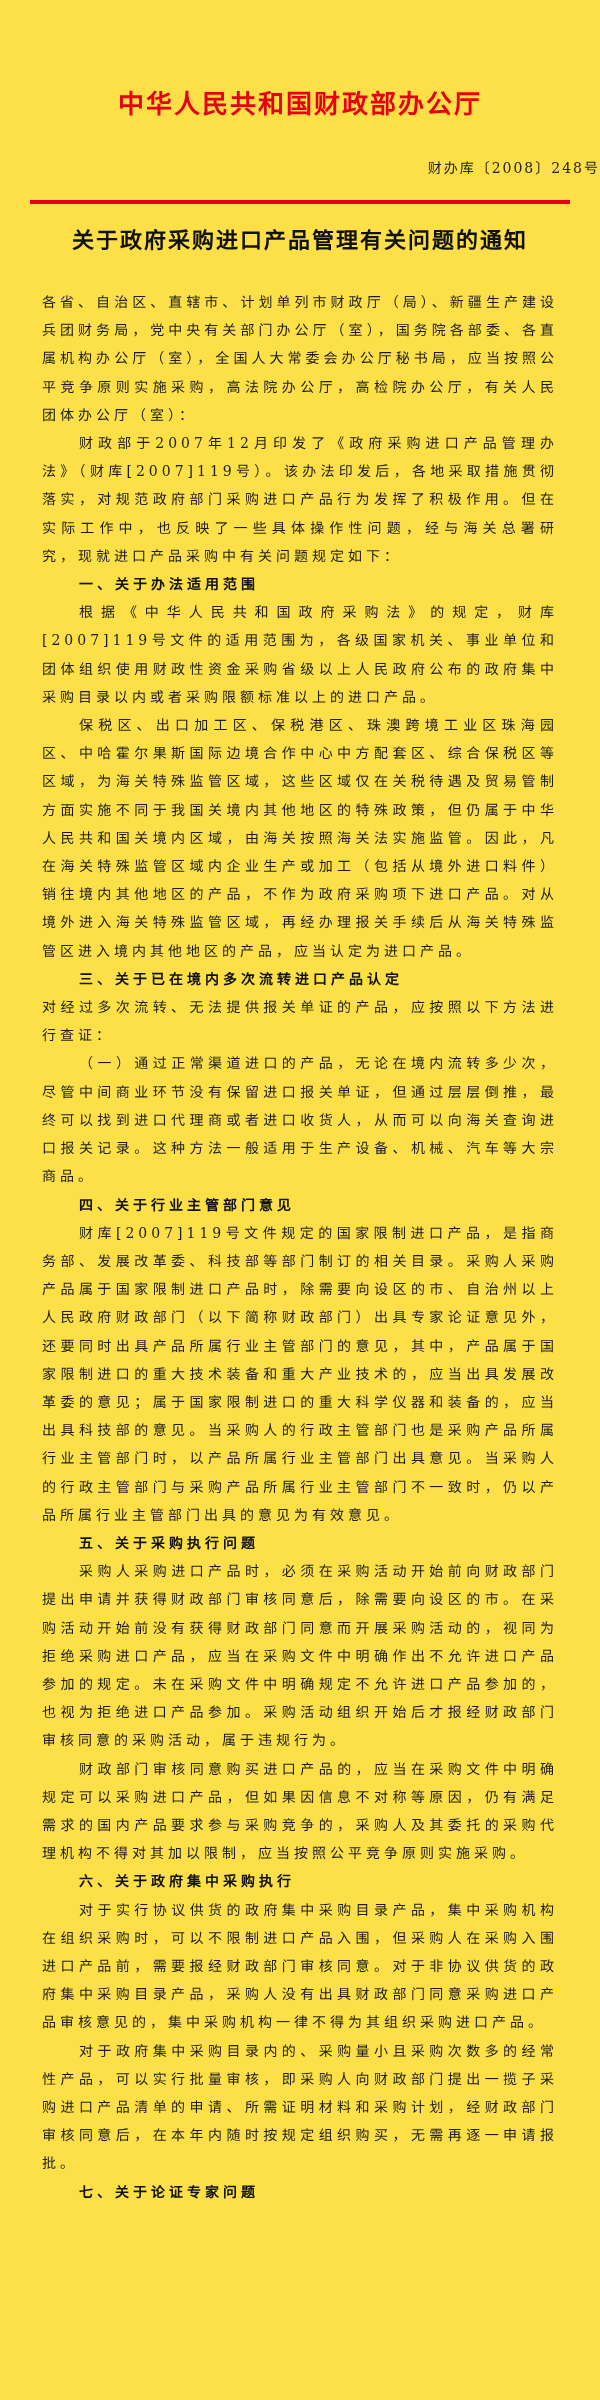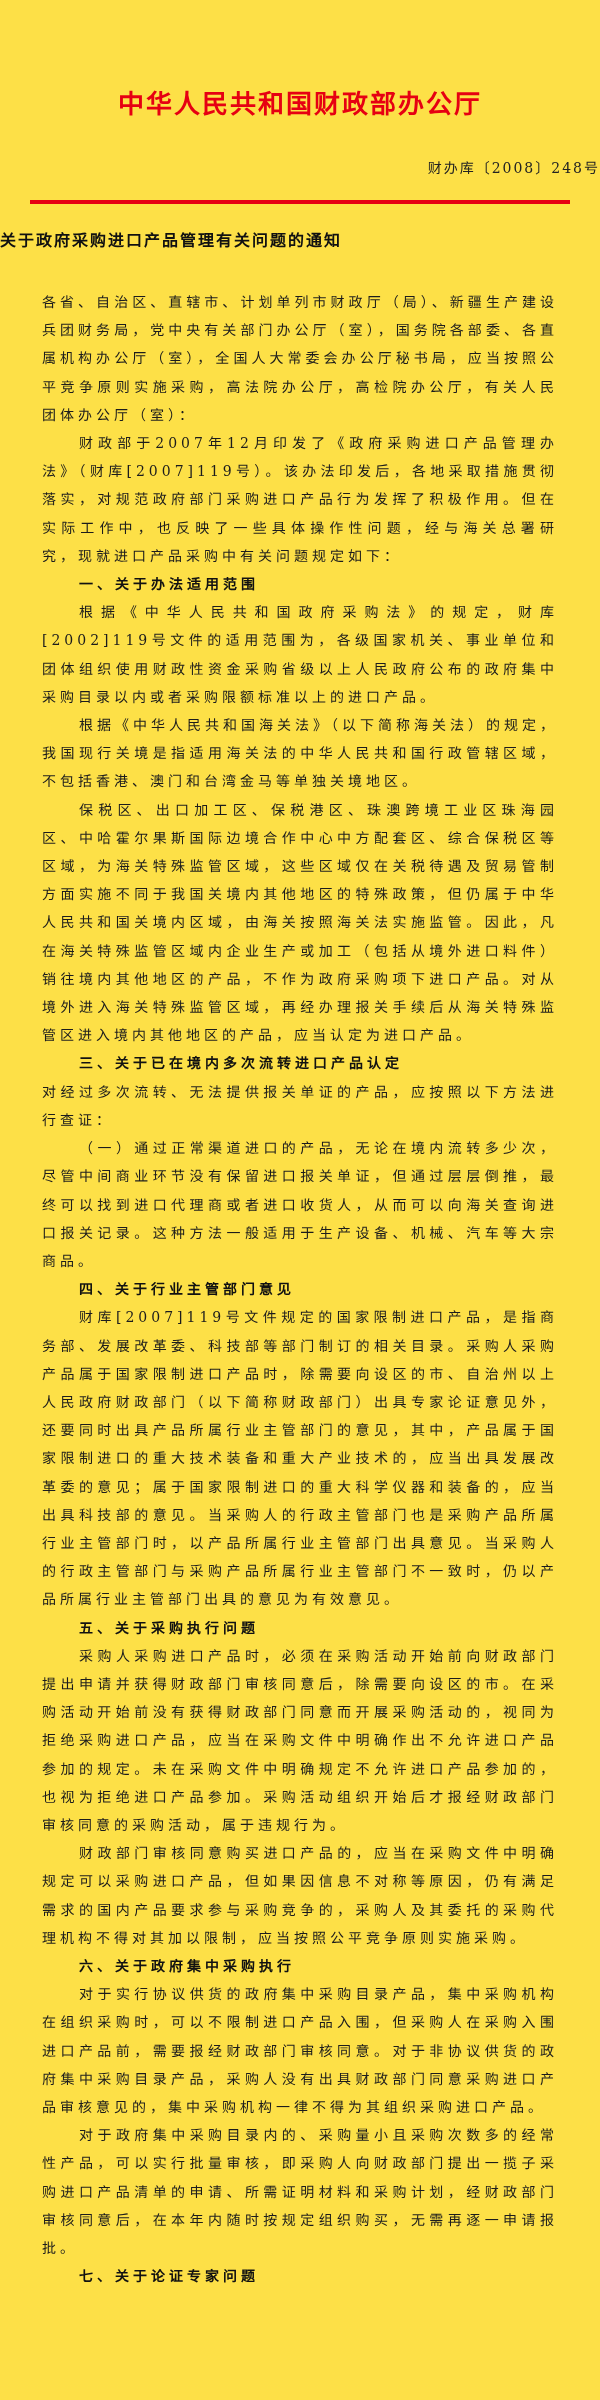--- a/index.html
+++ b/index.html
@@ -31,26 +31,27 @@
     line-height: 20px;
     color: #222222;
   }
   .red-rule {
     margin: 22px 30px 0 30px;
     height: 4px;
     background: #e60012;
   }
   .doc-title {
     margin-top: 24px;
-    text-align: left;
-    font-size: 16px;
+    text-align: center;
+    font-size: 22px;
     font-weight: bold;
     letter-spacing: 2px;
     line-height: 26px;
     color: #111111;
+    font-family: Liberation Serif, serif;
   }
   .doc-body {
     margin: 34px 42px 0 42px;
     font-size: 14px;
     line-height: 28.2px;
     text-align: justify;
     text-justify: inter-character;
     letter-spacing: 4px;
     color: #1c1c1c;
   }
@@ -76,23 +77,22 @@
 
   <div class="doc-title">关于政府采购进口产品管理有关问题的通知</div>
 
   <div class="doc-body">
 
     <p class="para-flush">各省、自治区、直辖市、计划单列市财政厅（局）、新疆生产建设兵团财务局，党中央有关部门办公厅（室），国务院各部委、各直属机构办公厅（室），全国人大常委会办公厅秘书局，应当按照公平竞争原则实施采购，高法院办公厅，高检院办公厅，有关人民团体办公厅（室）：</p>
 
     <p class="para-indent">财政部于2007年12月印发了《政府采购进口产品管理办法》（财库[2007]119号）。该办法印发后，各地采取措施贯彻落实，对规范政府部门采购进口产品行为发挥了积极作用。但在实际工作中，也反映了一些具体操作性问题，经与海关总署研究，现就进口产品采购中有关问题规定如下：</p>
 
     <p class="section-heading">一、关于办法适用范围</p>
-    <p class="para-indent">根据《中华人民共和国政府采购法》的规定，财库[2002]119号文件的适用范围为，各级国家机关、事业单位和团体组织使用财政性资金采购省级以上人民政府公布的政府集中采购目录以内或者采购限额标准以上的进口产品。</p>
+    <p class="para-indent">根据《中华人民共和国政府采购法》的规定，财库[2007]119号文件的适用范围为，各级国家机关、事业单位和团体组织使用财政性资金采购省级以上人民政府公布的政府集中采购目录以内或者采购限额标准以上的进口产品。</p>
 
-    <p class="para-indent">根据《中华人民共和国海关法》（以下简称海关法）的规定，我国现行关境是指适用海关法的中华人民共和国行政管辖区域，不包括香港、澳门和台湾金马等单独关境地区。</p>
     <p class="para-indent">保税区、出口加工区、保税港区、珠澳跨境工业区珠海园区、中哈霍尔果斯国际边境合作中心中方配套区、综合保税区等区域，为海关特殊监管区域，这些区域仅在关税待遇及贸易管制方面实施不同于我国关境内其他地区的特殊政策，但仍属于中华人民共和国关境内区域，由海关按照海关法实施监管。因此，凡在海关特殊监管区域内企业生产或加工（包括从境外进口料件）销往境内其他地区的产品，不作为政府采购项下进口产品。对从境外进入海关特殊监管区域，再经办理报关手续后从海关特殊监管区进入境内其他地区的产品，应当认定为进口产品。</p>
 
     <p class="section-heading">三、关于已在境内多次流转进口产品认定</p>
     <p class="para-flush">对经过多次流转、无法提供报关单证的产品，应按照以下方法进行查证：</p>
     <p class="para-indent">（一）通过正常渠道进口的产品，无论在境内流转多少次，尽管中间商业环节没有保留进口报关单证，但通过层层倒推，最终可以找到进口代理商或者进口收货人，从而可以向海关查询进口报关记录。这种方法一般适用于生产设备、机械、汽车等大宗商品。</p>
 
     <p class="section-heading">四、关于行业主管部门意见</p>
     <p class="para-indent">财库[2007]119号文件规定的国家限制进口产品，是指商务部、发展改革委、科技部等部门制订的相关目录。采购人采购产品属于国家限制进口产品时，除需要向设区的市、自治州以上人民政府财政部门（以下简称财政部门）出具专家论证意见外，还要同时出具产品所属行业主管部门的意见，其中，产品属于国家限制进口的重大技术装备和重大产业技术的，应当出具发展改革委的意见；属于国家限制进口的重大科学仪器和装备的，应当出具科技部的意见。当采购人的行政主管部门也是采购产品所属行业主管部门时，以产品所属行业主管部门出具意见。当采购人的行政主管部门与采购产品所属行业主管部门不一致时，仍以产品所属行业主管部门出具的意见为有效意见。</p>
 
     <p class="section-heading">五、关于采购执行问题</p>

